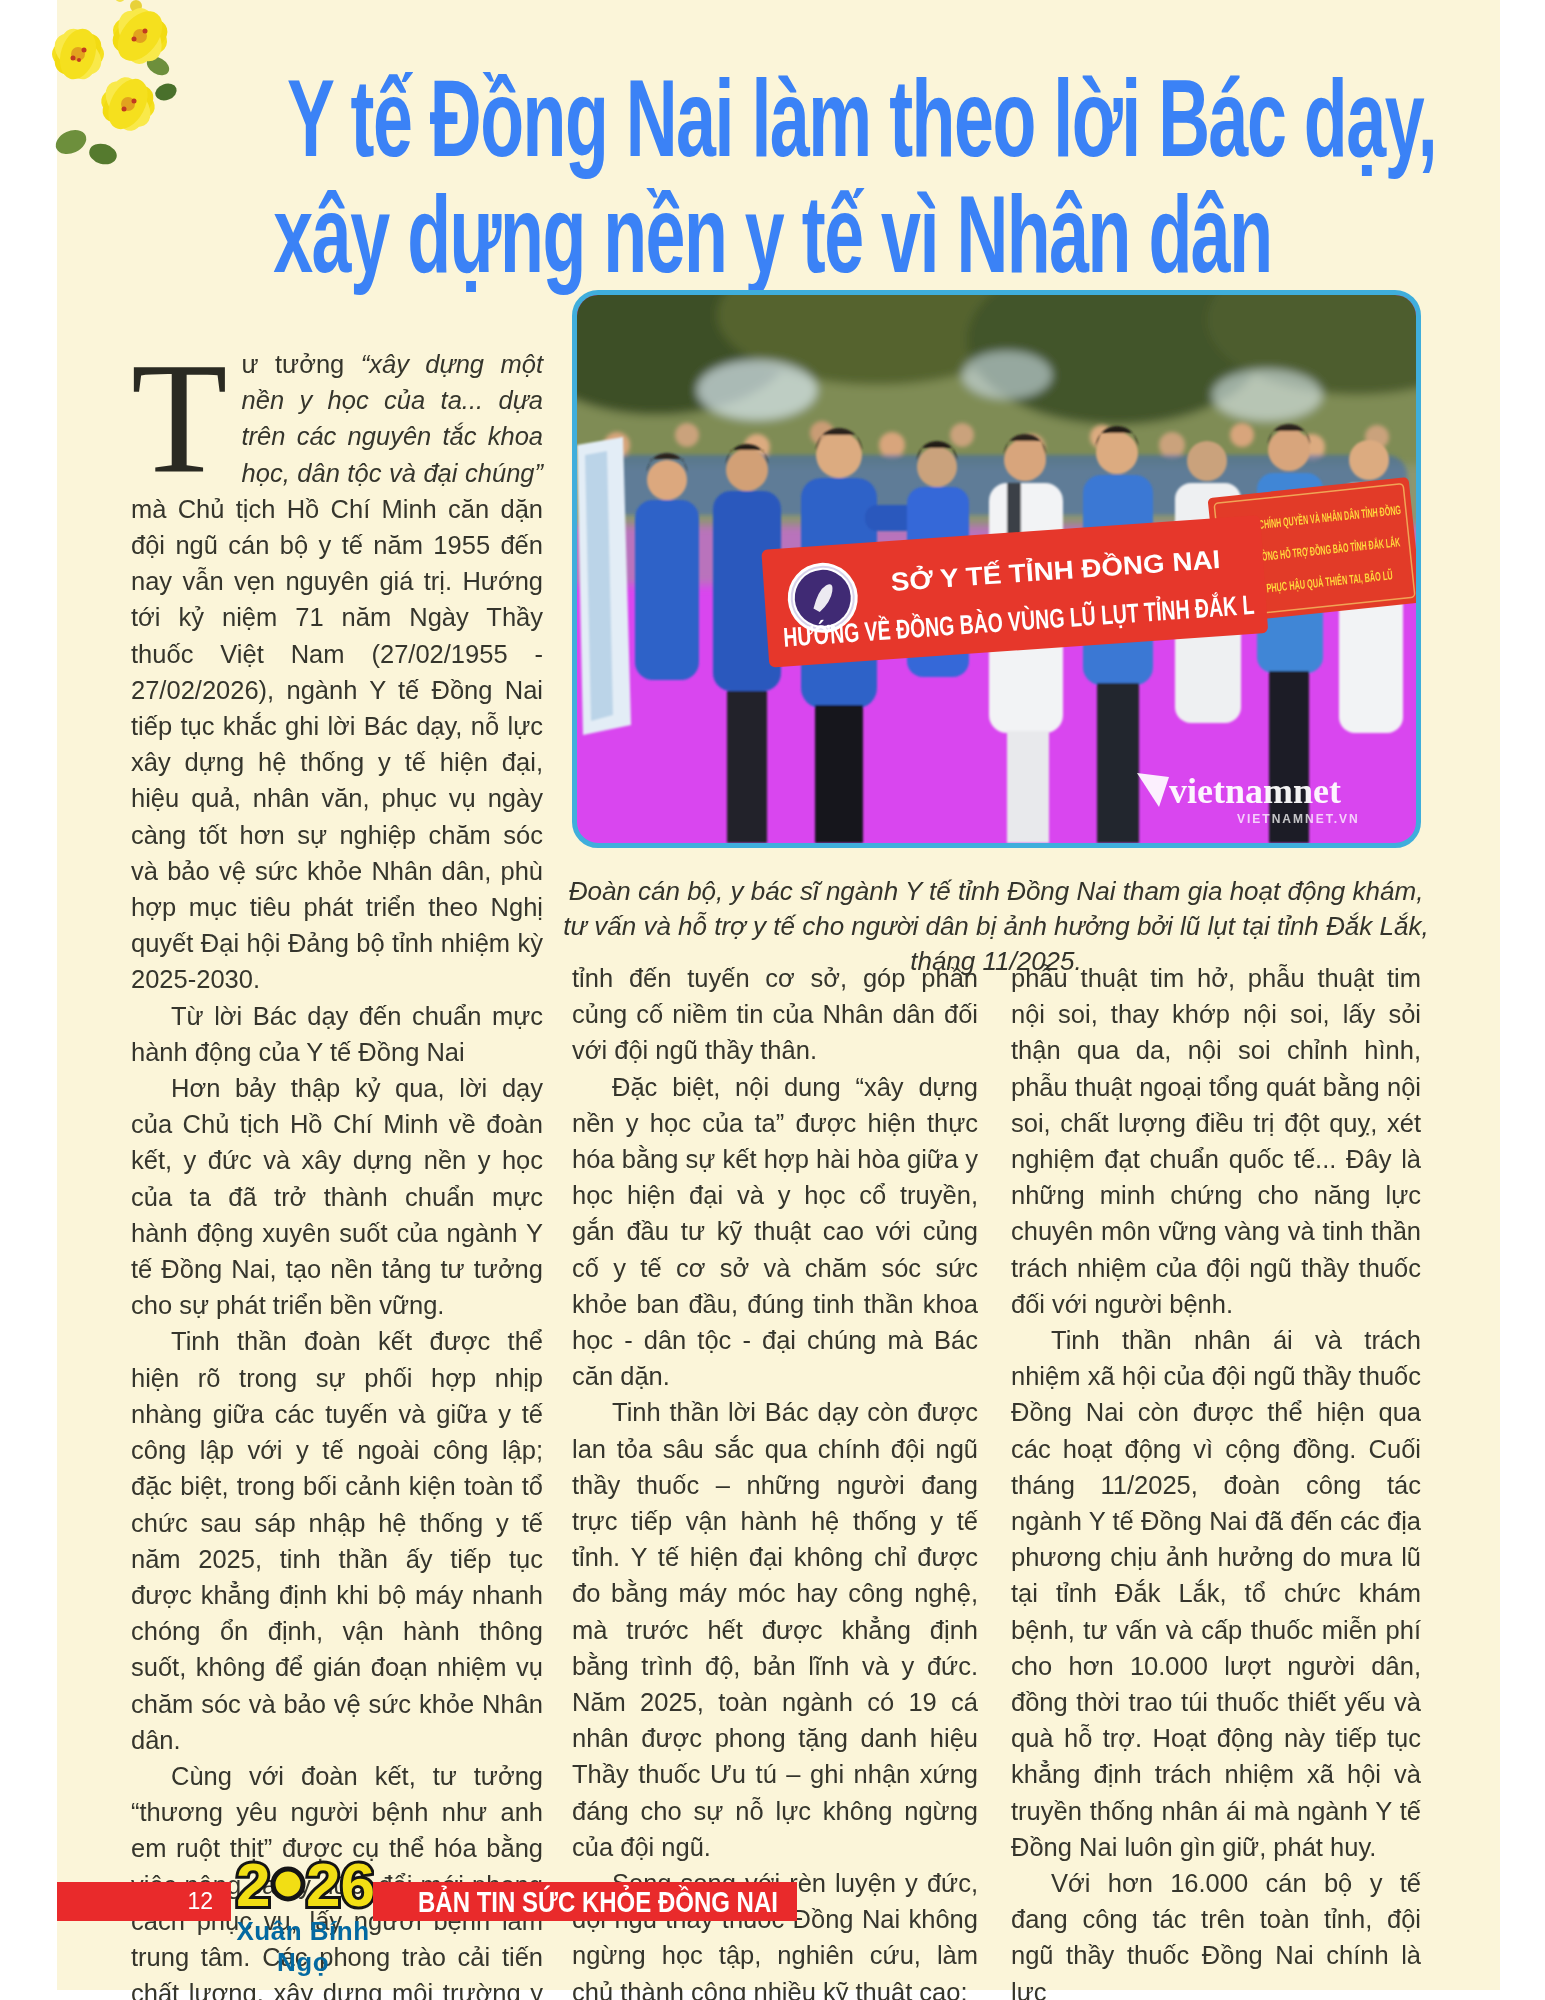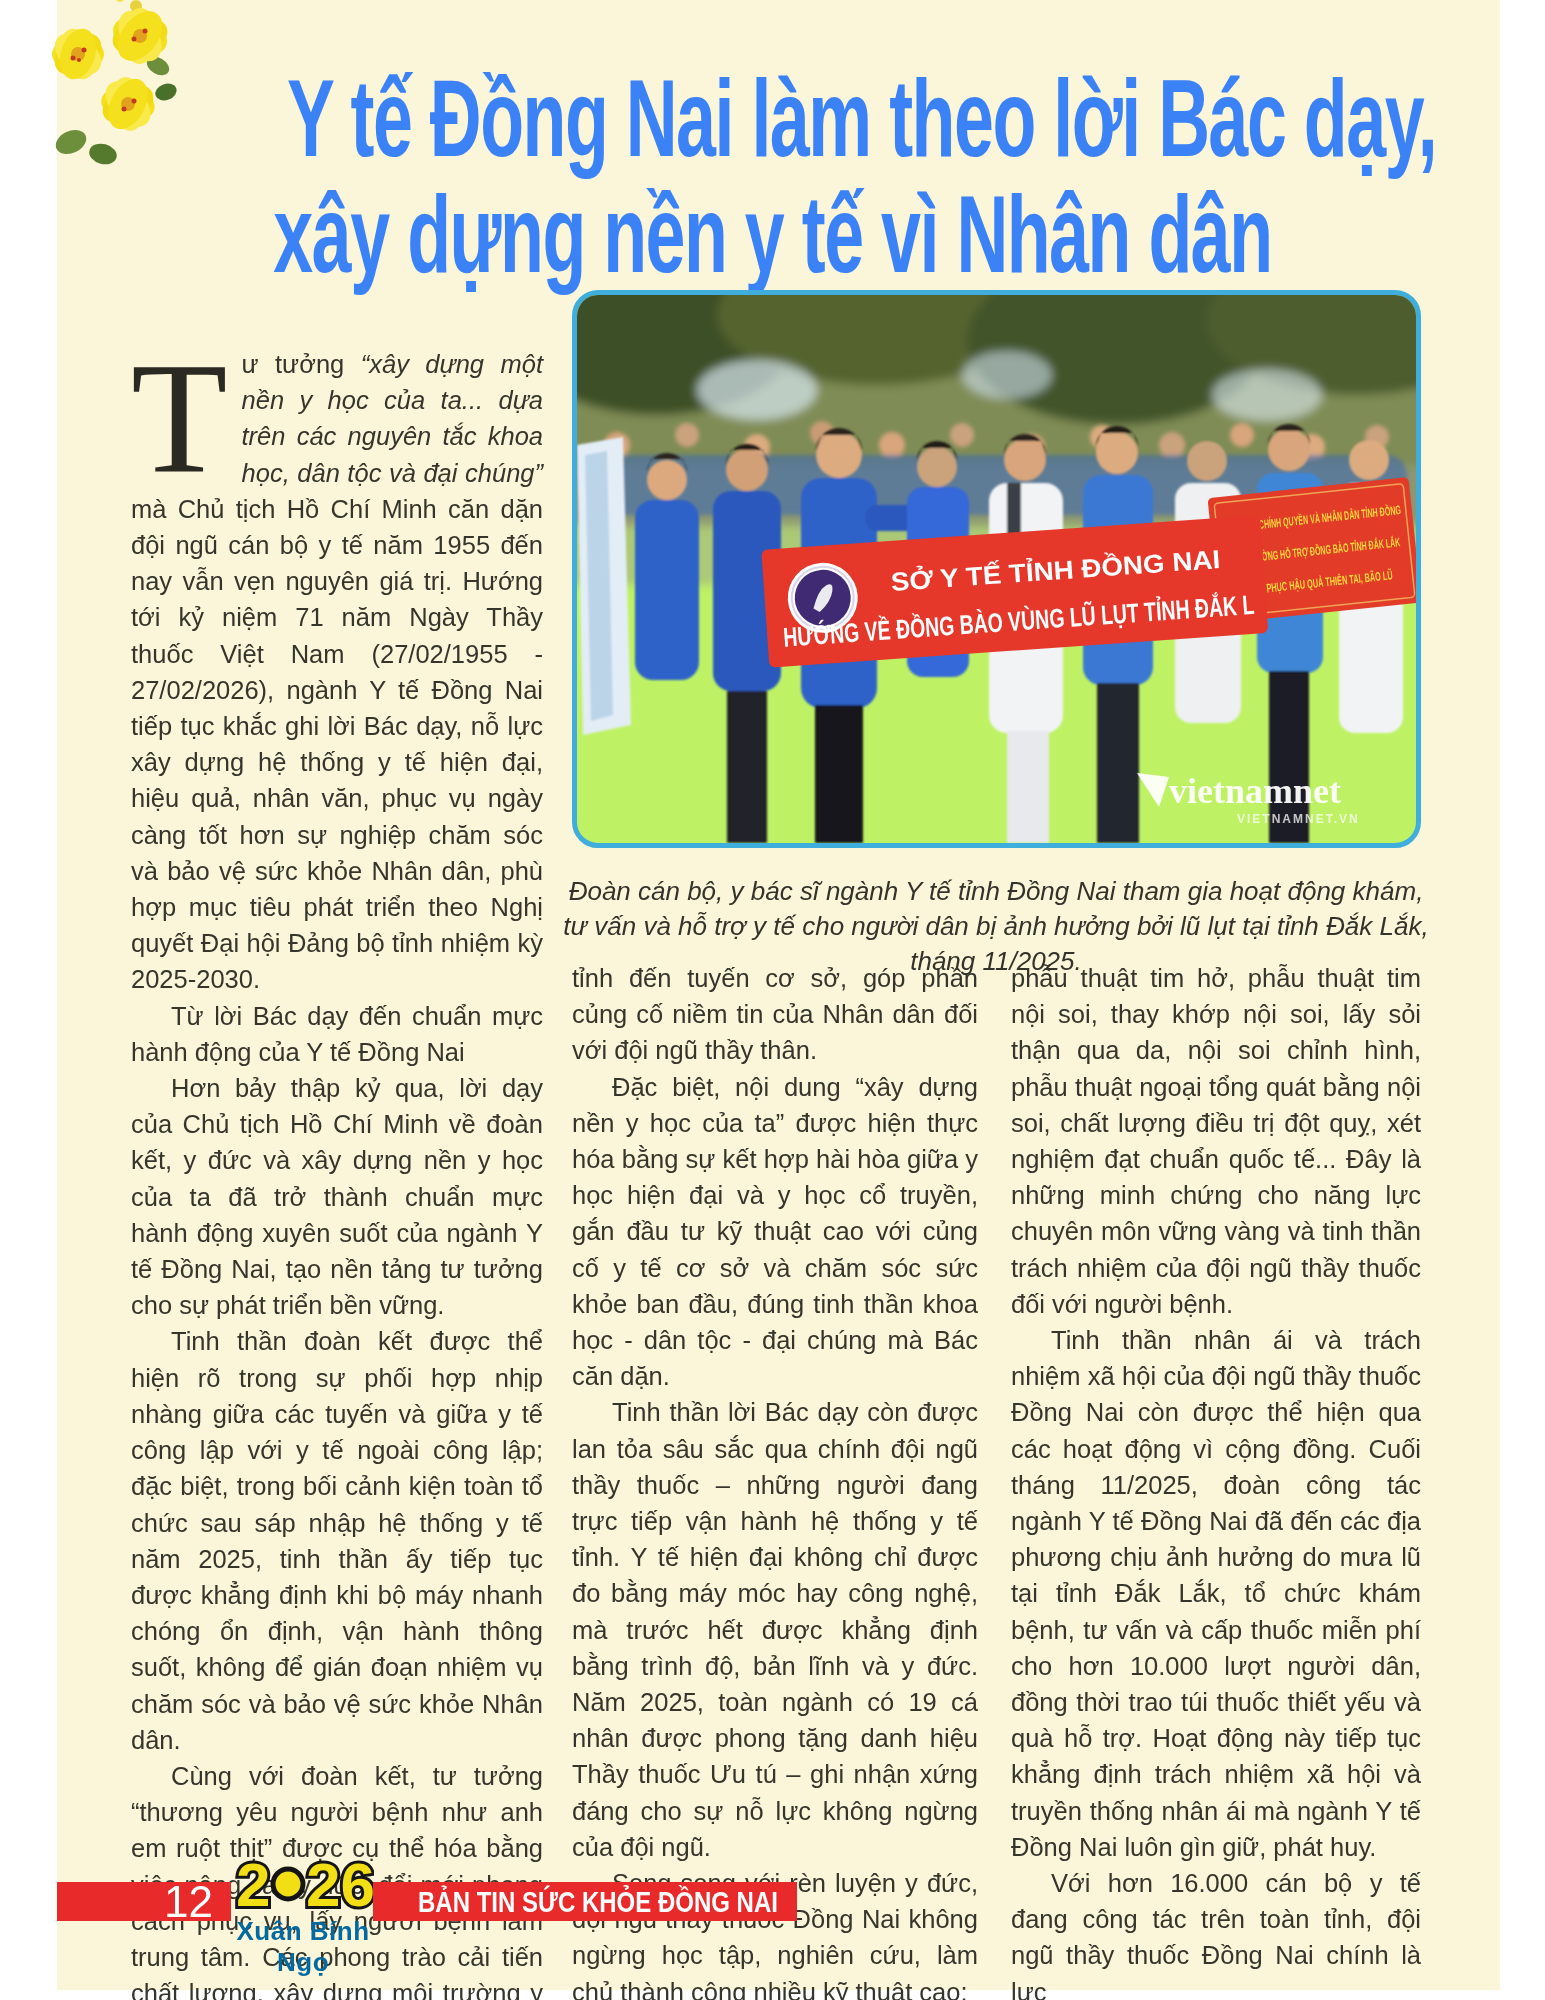--- a/index.html
+++ b/index.html
@@ -19,27 +19,27 @@
   .col p.ind{text-indent:40px;}
   .subhead{font-weight:normal;text-indent:40px;}
   .dropcap{float:left;font-family:"Liberation Serif",serif;font-size:158px;line-height:118px;
        padding:14px 14px 0 0;color:#2A2A22;}
   em{font-style:italic;}
   #col1{left:131px;top:346px;width:412px;}
   #col2{left:572px;top:960px;width:406px;}
   #col3{left:1011px;top:960px;width:410px;}
   
   .photo-frame{position:absolute;left:572px;top:290px;width:849px;height:558px;box-sizing:border-box;
-       border:5px solid #3FAEDC;border-radius:26px;overflow:hidden;background:#bef264;}
+       border:5px solid #3FAEDC;border-radius:26px;overflow:hidden;background:#d946ef;}
   .caption{position:absolute;left:560px;top:862px;width:872px;text-align:center;font-style:italic;
        font-size:26px;line-height:35px;color:#33332B;margin-top:12px;}
   
   .bar{position:absolute;top:1882px;height:39px;background:#E92A2B;color:#fff;}
   #bar-page{left:57px;width:174px;text-align:right;}
-  #bar-page span{display:inline-block;margin-right:18px;font-size:44px;line-height:39px;}
+  #bar-page span{display:inline-block;margin-right:18px;font-size:23px;line-height:39px;}
   #bar-bulletin{left:373px;width:424px;text-align:center;white-space:nowrap;}
   #bar-bulletin span{display:inline-block;transform:scaleX(0.8);transform-origin:50% 50%;
        font-weight:bold;font-size:30px;line-height:39px;letter-spacing:0px;}
   .logo2026{position:absolute;left:232px;top:1848px;width:142px;text-align:center;}
   .xuan{position:absolute;left:222px;top:1916px;width:162px;text-align:center;color:#0369a1;
        font-weight:bold;font-size:26px;letter-spacing:0.5px;}
 </style>
 </head>
 <body>
 

